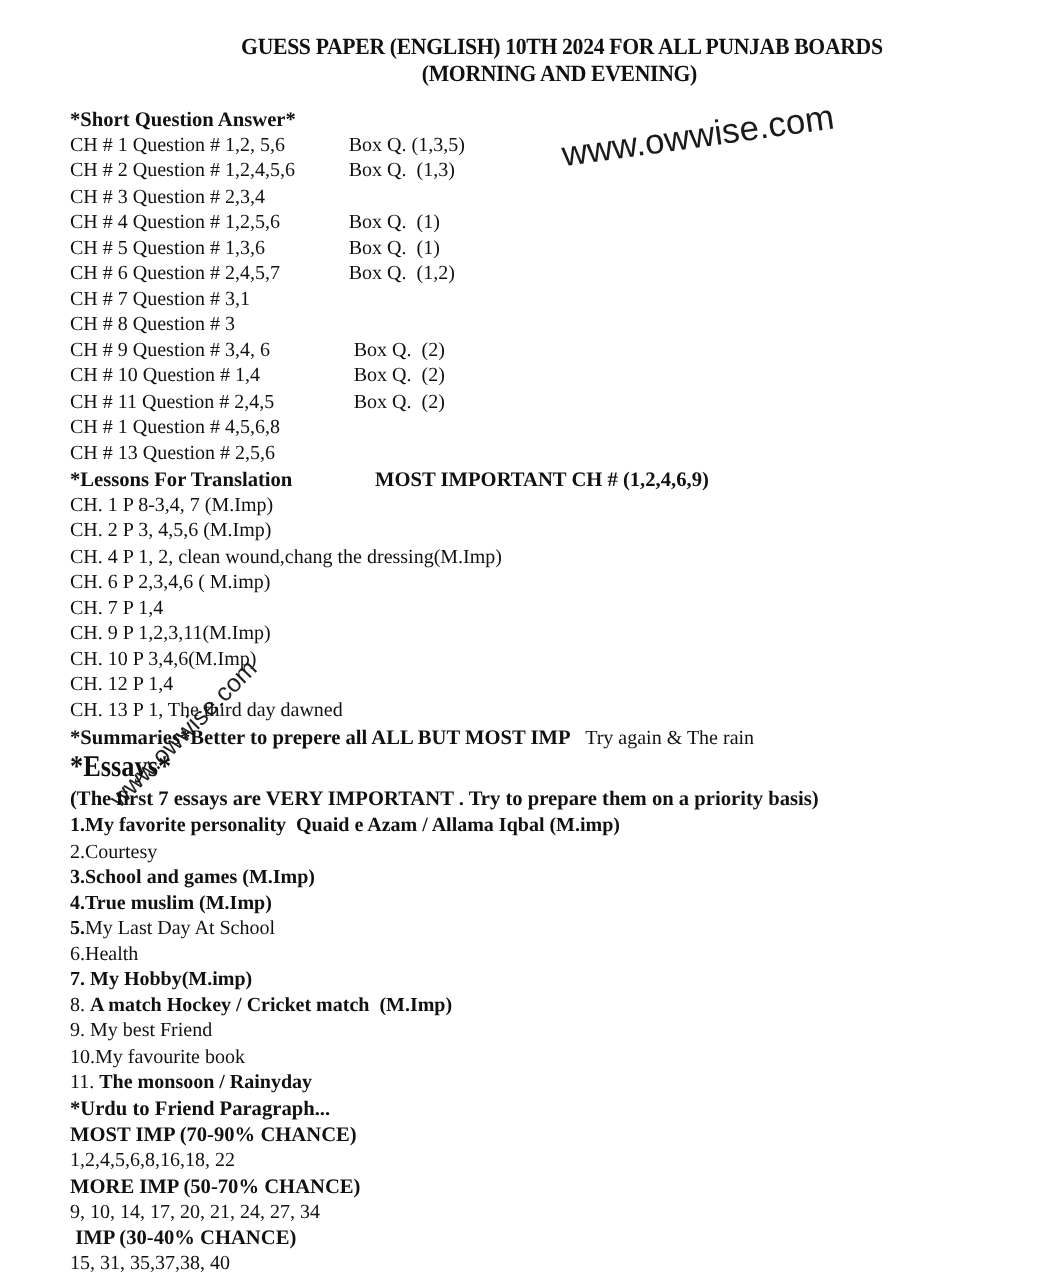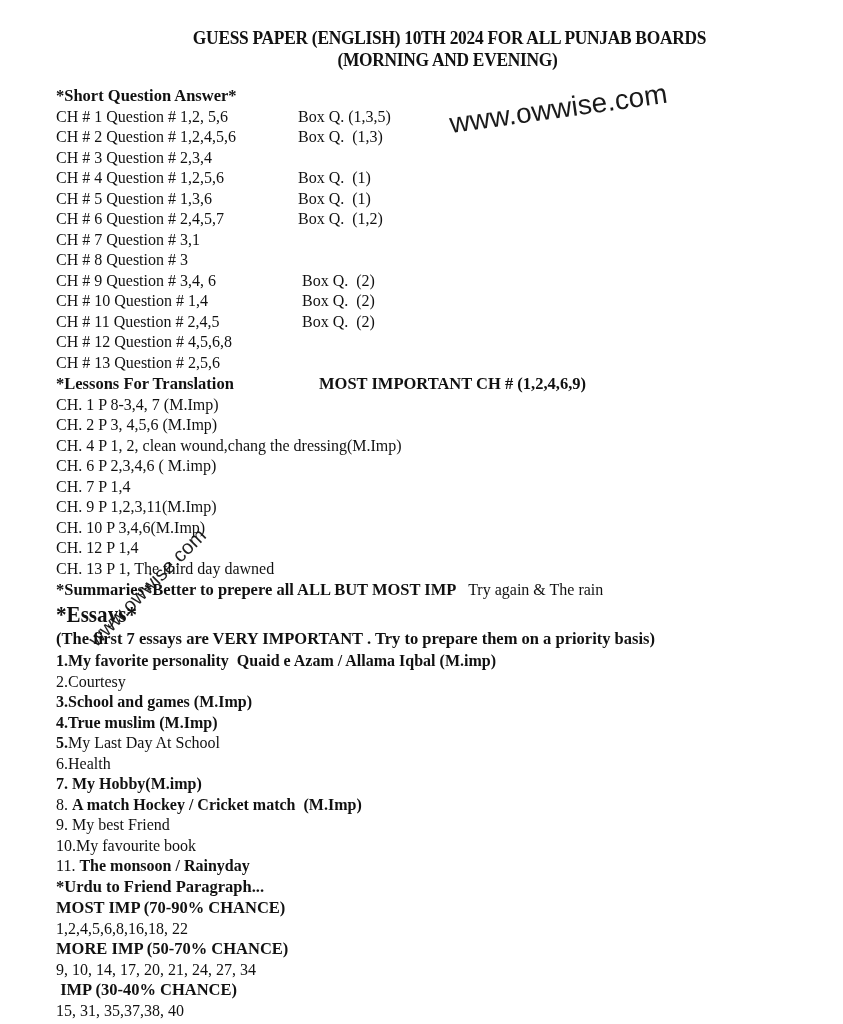--- a/index.html
+++ b/index.html
@@ -5,21 +5,21 @@
   html, body { margin: 0; padding: 0; background: #ffffff; }
   body { width: 843px; height: 1024px; position: relative; overflow: hidden;
          font-family: "Liberation Serif", "DejaVu Serif", serif; color: #111; }
   .title { position: absolute; left: 0; width: 843px; text-align: center;
            font-weight: bold; font-size: 18.5px; letter-spacing: -0.3px; transform: scaleX(0.94); }
   .t1 { top: 28px; left: 28px; }
   .t2 { top: 50px; left: 26px; }
   .line { position: absolute; left: 56px; font-size: 16px; line-height: 20px; white-space: pre; }
   .b { font-weight: bold; }
   .hdr { font-weight: bold; font-size: 16.5px; }
-  .col2 { position: absolute; white-space: pre; margin-left: 19px; }
+  .col2 { position: absolute; white-space: pre; }
   .essays-big { font-size: 24px; font-weight: bold; transform: scaleX(0.88); transform-origin: left; }
   .wm { position: absolute; font-family: "Liberation Sans", "DejaVu Sans", sans-serif;
         color: #1a1a1a; white-space: nowrap; transform-origin: left bottom; }
   .wm1 { left: 452px; top: 108px; font-size: 28px; transform: rotate(-8deg); }
   .wm2 { left: 100px; top: 628px; font-size: 20px; transform: rotate(-45deg); color: #222; }
 </style>
 </head>
 <body>
 
 <div>
@@ -36,21 +36,21 @@
     <div class="line" style="top:127px"><span>CH # 2 Question # 1,2,4,5,6</span><span class="col2" style="left:223px">Box Q.  (1,3)</span></div>
     <div class="line" style="top:148px"><span>CH # 3 Question # 2,3,4</span></div>
     <div class="line" style="top:168px"><span>CH # 4 Question # 1,2,5,6</span><span class="col2" style="left:223px">Box Q.  (1)</span></div>
     <div class="line" style="top:189px"><span>CH # 5 Question # 1,3,6</span><span class="col2" style="left:223px">Box Q.  (1)</span></div>
     <div class="line" style="top:209px"><span>CH # 6 Question # 2,4,5,7</span><span class="col2" style="left:223px">Box Q.  (1,2)</span></div>
     <div class="line" style="top:230px"><span>CH # 7 Question # 3,1</span></div>
     <div class="line" style="top:250px"><span>CH # 8 Question # 3</span></div>
     <div class="line" style="top:271px"><span>CH # 9 Question # 3,4, 6</span><span class="col2" style="left:227px">Box Q.  (2)</span></div>
     <div class="line" style="top:291px"><span>CH # 10 Question # 1,4</span><span class="col2" style="left:227px">Box Q.  (2)</span></div>
     <div class="line" style="top:312px"><span>CH # 11 Question # 2,4,5</span><span class="col2" style="left:227px">Box Q.  (2)</span></div>
-    <div class="line" style="top:332px"><span>CH # 12 Question # 4,5,6,8</span></div>
+    <div class="line" style="top:332px"><span>CH # 1 Question # 4,5,6,8</span></div>
     <div class="line" style="top:353px"><span>CH # 13 Question # 2,5,6</span></div>
   </div>
 
   <div class="line hdr" style="top:374px"><span>*Lessons For Translation</span><span class="col2" style="left:244px">MOST IMPORTANT CH # (1,2,4,6,9)</span></div>
   <div>
     <div class="line" style="top:395px">CH. 1 P 8-3,4, 7 (M.Imp)</div>
     <div class="line" style="top:415px">CH. 2 P 3, 4,5,6 (M.Imp)</div>
     <div class="line" style="top:436px">CH. 4 P 1, 2, clean wound,chang the dressing(M.Imp)</div>
     <div class="line" style="top:456px">CH. 6 P 2,3,4,6 ( M.imp)</div>
     <div class="line" style="top:477px">CH. 7 P 1,4</div>

